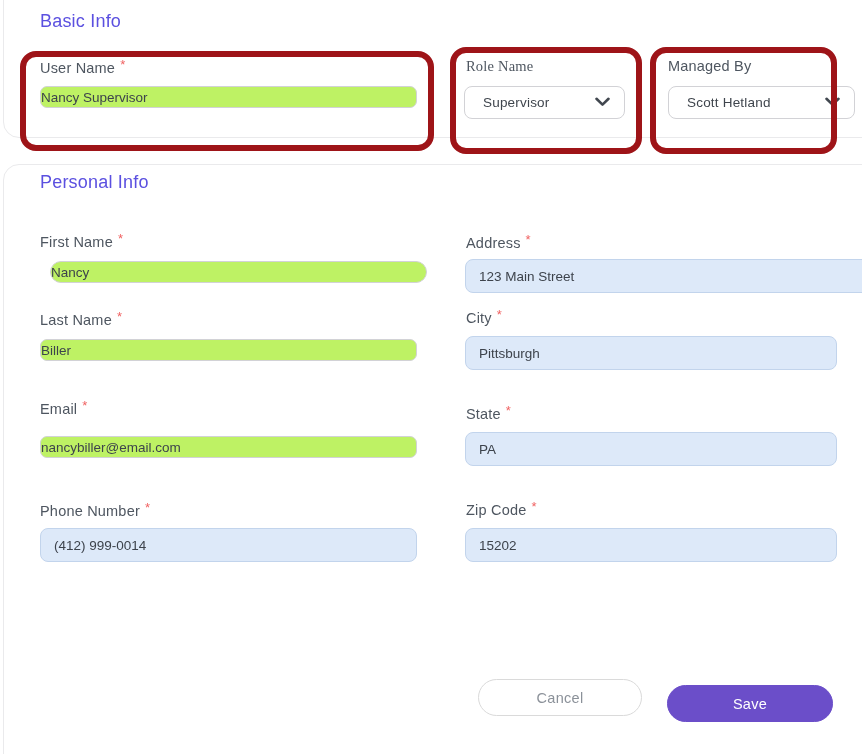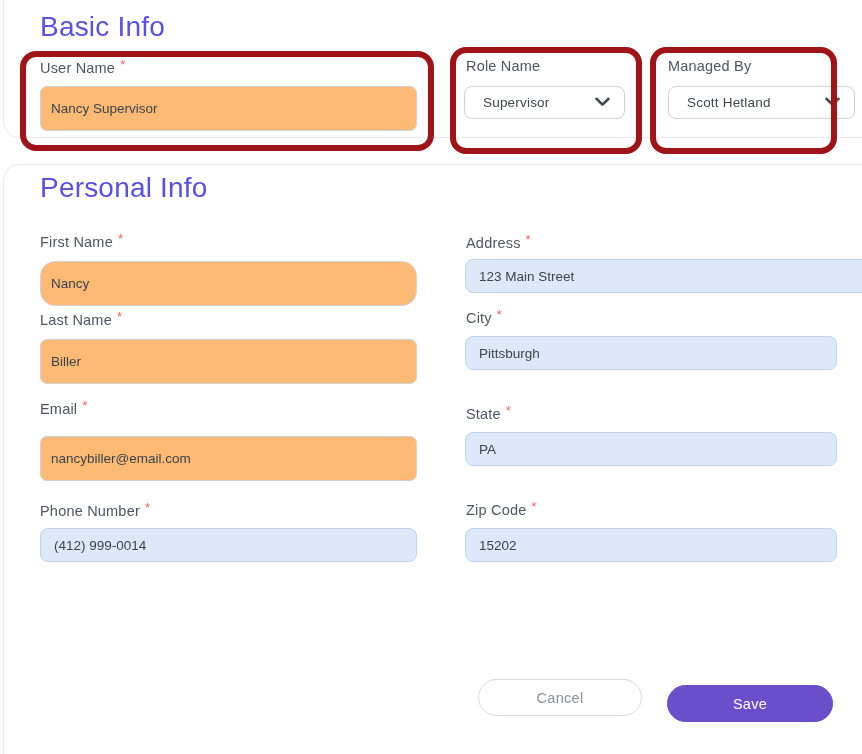--- a/index.html
+++ b/index.html
@@ -6,29 +6,29 @@
   html, body { width: 862px; height: 754px; background: #ffffff; overflow: hidden; }
   body { font-family: "Liberation Sans", "DejaVu Sans", sans-serif; position: relative; }
 
   .stage { position: absolute; left: 0; top: 0; width: 862px; height: 754px; }
 
   
   .card { position: absolute; border: 1px solid #eaeaec; border-radius: 16px; background: #ffffff; }
   .card-basic    { left: 3px; top: -30px;  width: 930px; height: 168px; }
   .card-personal { left: 3px; top: 164px;  width: 930px; height: 660px; }
 
-  .section-heading { position: absolute; font-size: 28px; color: #5b50e0; letter-spacing: 0.2px; font-weight: 500; }
+  .section-heading { position: absolute; font-size: 18px; color: #5b50e0; letter-spacing: 0.2px; font-weight: 500; }
   .heading-basic    { left: 40px; top: 11px; }
   .heading-personal { left: 40px; top: 172px; }
 
   .field-label { position: absolute; font-size: 14.5px; color: #4e5660; letter-spacing: 0.2px; white-space: nowrap; }
   .req { color: #f06262; font-size: 13px; vertical-align: 4px; margin-left: 5px; }
 
-  .tb { position: absolute; height: 45px; border: 1px solid #d2d2d6; border-radius: 7px;
-        background: #fdba74; color: #3d434c; font-size: 13.5px; padding: 0 10px;
+  .tb { position: absolute; height: 22px; border: 1px solid #d2d2d6; border-radius: 7px;
+        background: #bef264; color: #3d434c; font-size: 13.5px; padding: 0 0;
         font-family: "Liberation Sans", "DejaVu Sans", sans-serif; outline: none; }
   .tb.blue { background: #dde9f9; border-color: #c2d4ec; padding: 0 13px; height: 34px; border-radius: 8px; }
 
   .select { position: absolute; height: 33px; border: 1px solid #d2d2d6; border-radius: 8px;
             background: #ffffff; color: #3f454d; font-size: 13.5px; display: flex;
             align-items: center; justify-content: space-between; padding: 0 14px 0 18px; cursor: pointer; gap: 12px; }
   .select .sel-text { letter-spacing: 0.2px; }
   .select svg { flex: 0 0 auto; }
 
   
@@ -42,27 +42,27 @@
          display: flex; align-items: center; justify-content: center; cursor: pointer;
          font-family: "Liberation Sans", "DejaVu Sans", sans-serif; letter-spacing: 0.3px; }
   .btn-cancel { left: 478px; top: 679px; width: 164px; background: #ffffff;
                 border: 1px solid #dadada; color: #8b9199; }
   .btn-save   { left: 667px; top: 679px; width: 166px; background: #6b4ec9;
                 border: 1px solid #6b4ec9; color: #ffffff; margin-top: 6px; }
 
   
   .lbl-user    { left: 40px;  top: 57px; }
   .in-user     { left: 40px;  top: 86px;  width: 377px; }
-  .lbl-role    { left: 466px; top: 58px; }
+  .lbl-role    { left: 466px; top: 58px; font-family: Liberation Serif, serif; }
   .sel-role    { left: 464px; top: 86px;  width: 161px; }
   .lbl-managed { left: 668px; top: 58px; }
   .sel-managed { left: 668px; top: 86px;  width: 187px; }
 
   .lbl-first { left: 40px; top: 231px; }
-  .in-first  { left: 40px; top: 261px; width: 377px; border-radius: 15px; }
+  .in-first  { left: 50px; top: 261px; width: 377px; border-radius: 15px; }
   .lbl-last  { left: 40px; top: 309px; }
   .in-last   { left: 40px; top: 339px; width: 377px; }
   .lbl-email { left: 40px; top: 398px; }
   .in-email  { left: 40px; top: 436px; width: 377px; }
   .lbl-phone { left: 40px; top: 500px; }
   .in-phone  { left: 40px; top: 528px; width: 377px; }
 
   .lbl-address { left: 466px; top: 232px; }
   .in-address  { left: 465px; top: 259px; width: 428px; }
   .lbl-city    { left: 466px; top: 307px; }

